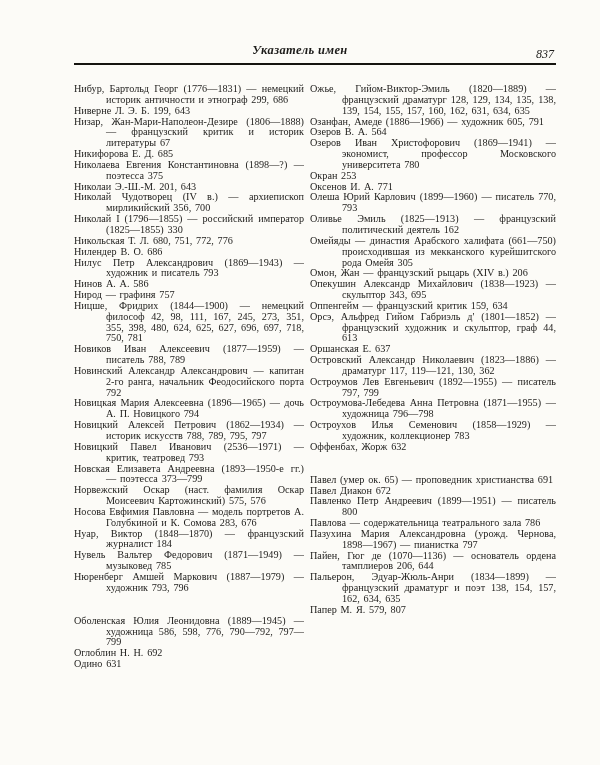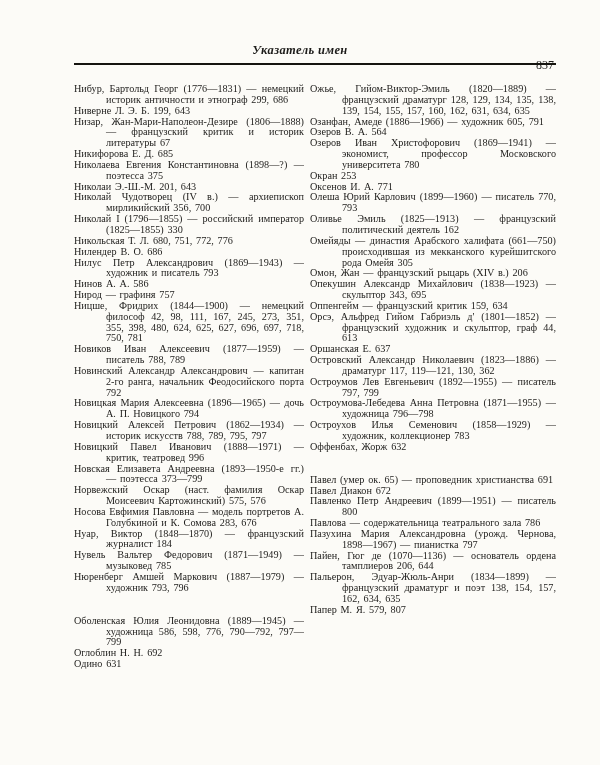--- a/index.html
+++ b/index.html
@@ -29,21 +29,22 @@
     margin-right: 30px;
     text-align: center;
     font-style: italic;
     font-weight: bold;
     font-size: 12.5px;
     letter-spacing: 0.4px;
   }
   .running-head .folio {
     position: absolute;
     right: 2px;
-    top: 15px;
+    top: 4px;
+    font-style: italic;
     font-size: 12px;
   }
   .head-rule {
     position: absolute;
     left: 74px;
     top: 63px;
     width: 482px;
     height: 2px;
   }
   .columns {
@@ -94,21 +95,21 @@
           <p class="entry">Никольская Т. Л. 680, 751, 772, 776</p>
           <p class="entry">Нилендер В. О. 686</p>
           <p class="entry">Нилус Петр Александрович (1869—1943) — художник и писатель 793</p>
           <p class="entry">Нинов А. А. 586</p>
           <p class="entry">Нирод — графиня 757</p>
           <p class="entry">Ницше, Фридрих (1844—1900) — немецкий философ 42, 98, 111, 167, 245, 273, 351, 355, 398, 480, 624, 625, 627, 696, 697, 718, 750, 781</p>
           <p class="entry">Новиков Иван Алексеевич (1877—1959) — писатель 788, 789</p>
           <p class="entry">Новинский Александр Александрович — капитан 2-го ранга, начальник Феодосийского порта 792</p>
           <p class="entry">Новицкая Мария Алексеевна (1896—1965) — дочь А. П. Новицкого 794</p>
           <p class="entry">Новицкий Алексей Петрович (1862—1934) — историк искусств 788, 789, 795, 797</p>
-          <p class="entry">Новицкий Павел Иванович (1888—1971) — критик, театровед 996</p>
+          <p class="entry">Новицкий Павел Иванович (2536—1971) — критик, театровед 793</p>
           <p class="entry">Новская Елизавета Андреевна (1893—1950-е гг.) — поэтесса 373—799</p>
           <p class="entry">Норвежский Оскар (наст. фамилия Оскар Моисеевич Картожинский) 575, 576</p>
           <p class="entry">Носова Евфимия Павловна — модель портретов А. Голубкиной и К. Сомова 283, 676</p>
           <p class="entry">Нуар, Виктор (1848—1870) — французский журналист 184</p>
           <p class="entry">Нувель Вальтер Федорович (1871—1949) — музыковед 785</p>
           <p class="entry">Нюренберг Амшей Маркович (1887—1979) — художник 793, 796</p>
         </div>
         <div class="group">
           <p class="entry">Оболенская Юлия Леонидовна (1889—1945) — художница 586, 598, 776, 790—792, 797—799</p>
           <p class="entry">Оглоблин Н. Н. 692</p>

